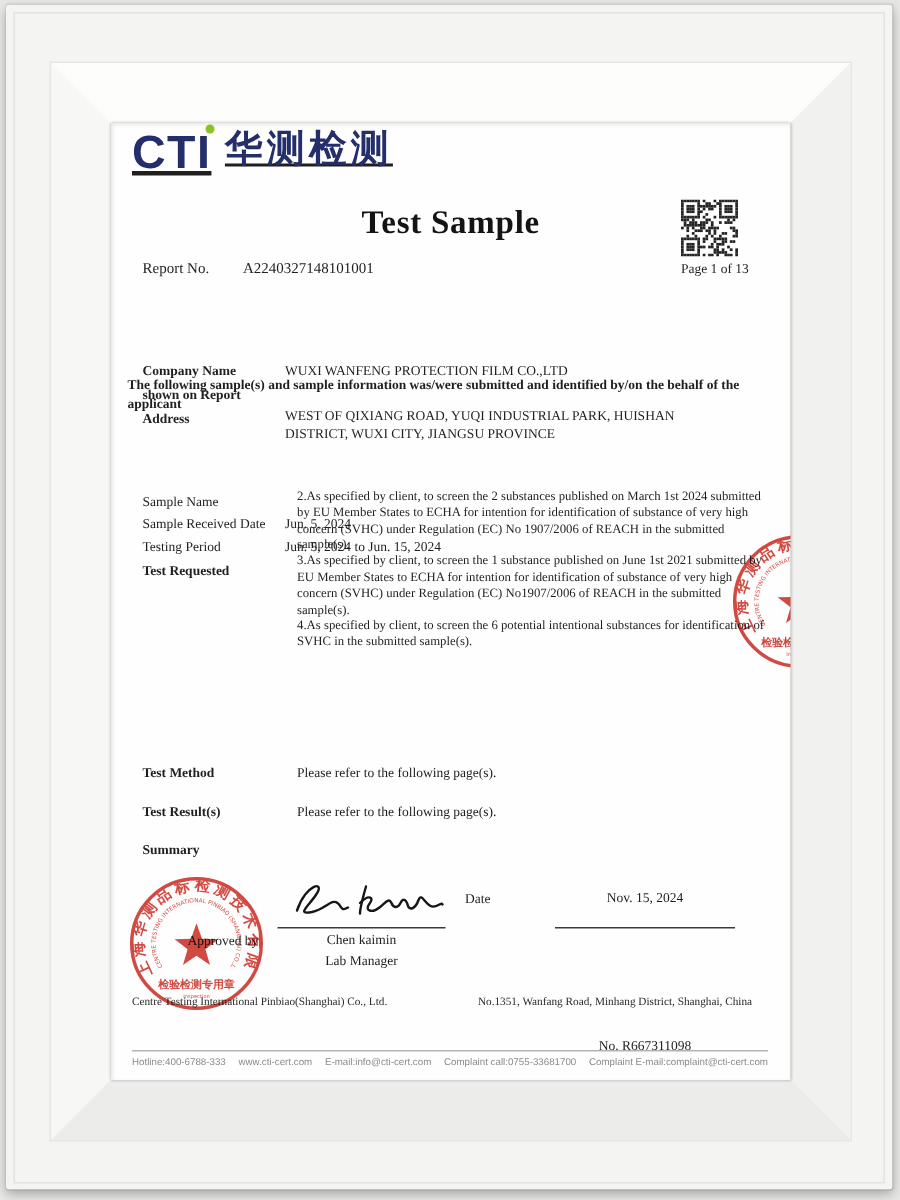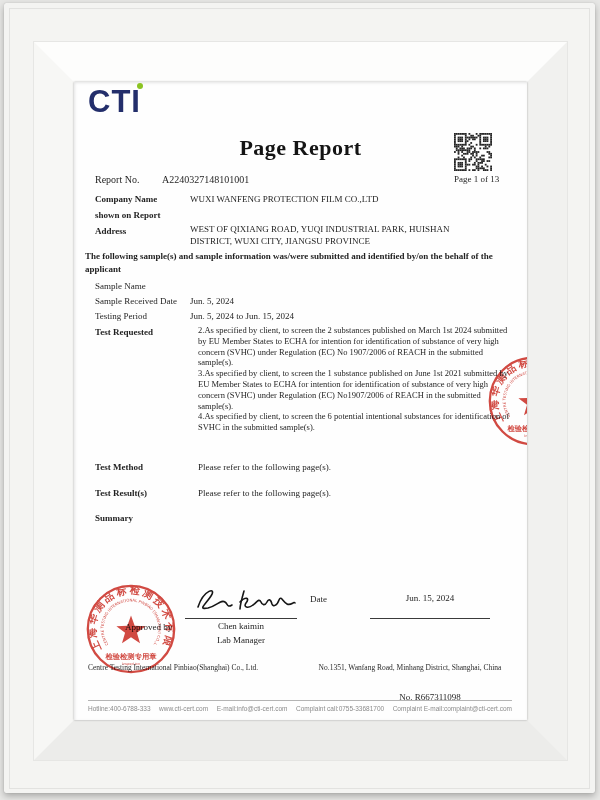--- a/index.html
+++ b/index.html
@@ -12,25 +12,25 @@
   .frame{position:absolute;left:4px;top:3px;right:5px;bottom:7px;background:#f4f4f2;
          border-radius:2px;box-shadow:0 3px 7px rgba(0,0,0,.28),0 0 1px rgba(0,0,0,.25);}
   .frame-edge{position:absolute;left:9px;top:8px;right:10px;bottom:11px;border:1px solid #e2e2e0;}
   .bevel{position:absolute;left:34px;top:42px;right:33px;bottom:40px;
          border:40px solid;border-color:#fdfdfc #f1f1ef #ececea #f7f7f5;
          outline:1px solid #e6e6e4;}
   .paper{position:absolute;left:74px;top:82px;width:453px;height:638px;background:#fefefe;
          overflow:hidden;box-shadow:0 0 2px rgba(0,0,0,.30), inset 1px 1px 3px rgba(0,0,0,.10);}
   .abs{position:absolute;}
   .lbl{font-weight:bold;}
-  .t9{font-size:9px;line-height:15px;}
+  .t9{font-size:9px;line-height:15px;margin-top:48px;}
   .t85{font-size:8.5px;line-height:10.8px;}
 
   
-  .logo{position:absolute;left:14px;top:5px;display:flex;align-items:flex-start;gap:9px;}
+  .logo{position:absolute;left:14px;top:5px;display:flex;align-items:flex-start;gap:9px;text-decoration:underline;}
   .logo-cti{font-family:"Liberation Sans",sans-serif;font-weight:bold;font-size:31px;line-height:.95;
             color:#232e6b;position:relative;letter-spacing:1px;}
   .logo-dot{position:absolute;top:-4px;right:-2px;width:6px;height:6px;border-radius:50%;background:#8bc322;}
   .logo-cn{font-family:"Liberation Sans",sans-serif;font-weight:bold;font-size:25px;line-height:1;
            color:#232e6b;letter-spacing:3px;}
 
   .title{position:absolute;top:53px;left:0;right:0;text-align:center;
          font-size:22px;font-weight:bold;letter-spacing:.5px;color:#141414;}
   .qr{position:absolute;left:380px;top:51px;width:38px;height:38px;}
   .page-label{position:absolute;left:380px;top:92px;font-size:9px;}
@@ -82,23 +82,24 @@
 <body>
 
 <div class="frame"></div>
 <div class="frame-edge"></div>
 <div class="bevel"></div>
 
 <div class="paper">
 
   <div class="logo">
     <span class="logo-cti"><span>CTI</span><span class="logo-dot"></span></span>
+    <span class="logo-cn">华测检测</span>
   </div>
 
-  <div class="title">Page Report</div>
+  <div class="title">Test Sample</div>
   <div class="qr"><svg width="38" height="38" viewBox="0 0 38 38" fill="#242424">
         <rect x="0.00" y="0.00" width="1.81" height="1.81"></rect>
         <rect x="1.81" y="0.00" width="1.81" height="1.81"></rect>
         <rect x="3.62" y="0.00" width="1.81" height="1.81"></rect>
         <rect x="5.43" y="0.00" width="1.81" height="1.81"></rect>
         <rect x="7.24" y="0.00" width="1.81" height="1.81"></rect>
         <rect x="9.05" y="0.00" width="1.81" height="1.81"></rect>
         <rect x="10.86" y="0.00" width="1.81" height="1.81"></rect>
         <rect x="14.48" y="0.00" width="1.81" height="1.81"></rect>
         <rect x="21.71" y="0.00" width="1.81" height="1.81"></rect>
@@ -358,21 +359,21 @@
       <path d="M12,21 C18,3 31,1 25,10 C20,18 11,24 22,22 C31,20 35,13 39,16 C42,18 41,22 46,19"></path>
       <path d="M58,5 C56,12 54,19 54,23"></path>
       <path d="M54,16 C60,10 64,12 60,17 C57,21 62,23 67,19 C71,16 73,12 75,16 C76,19 79,20 81,16 C83,12 85,14 86,18 C87,21 91,20 93,14 C95,9 97,16 101,18 C105,20 108,15 109,17"></path>
     </g>
   </svg>
   <div class="abs sig-line"></div>
   <div class="abs signer-name">Chen kaimin</div>
   <div class="abs signer-title">Lab Manager</div>
 
   <div class="abs date-lbl">Date</div>
-  <div class="abs date-val">Jun. 15, 2024</div>
+  <div class="abs date-val">Nov. 15, 2024</div>
   <div class="abs date-line"></div>
   <div class="abs cert-no">No. R667311098</div>
 
   <div class="abs co-line">Centre Testing International Pinbiao(Shanghai) Co., Ltd.</div>
   <div class="abs co-adr">No.1351, Wanfang Road, Minhang District, Shanghai, China</div>
 
   <div class="abs footer-rule"></div>
   <div class="abs footer-row">
     <span>Hotline:400-6788-333</span>
     <span>www.cti-cert.com</span>

